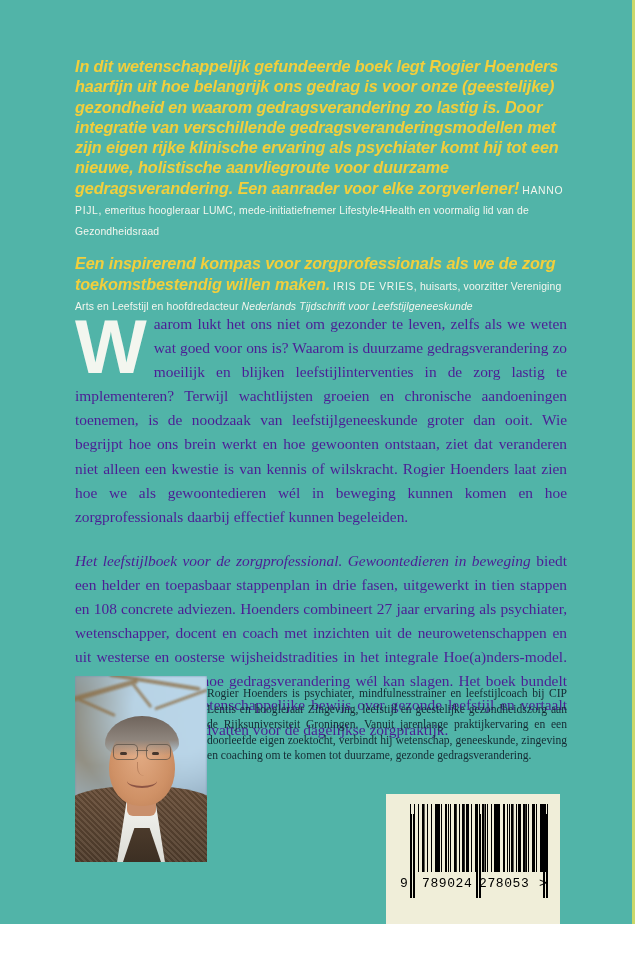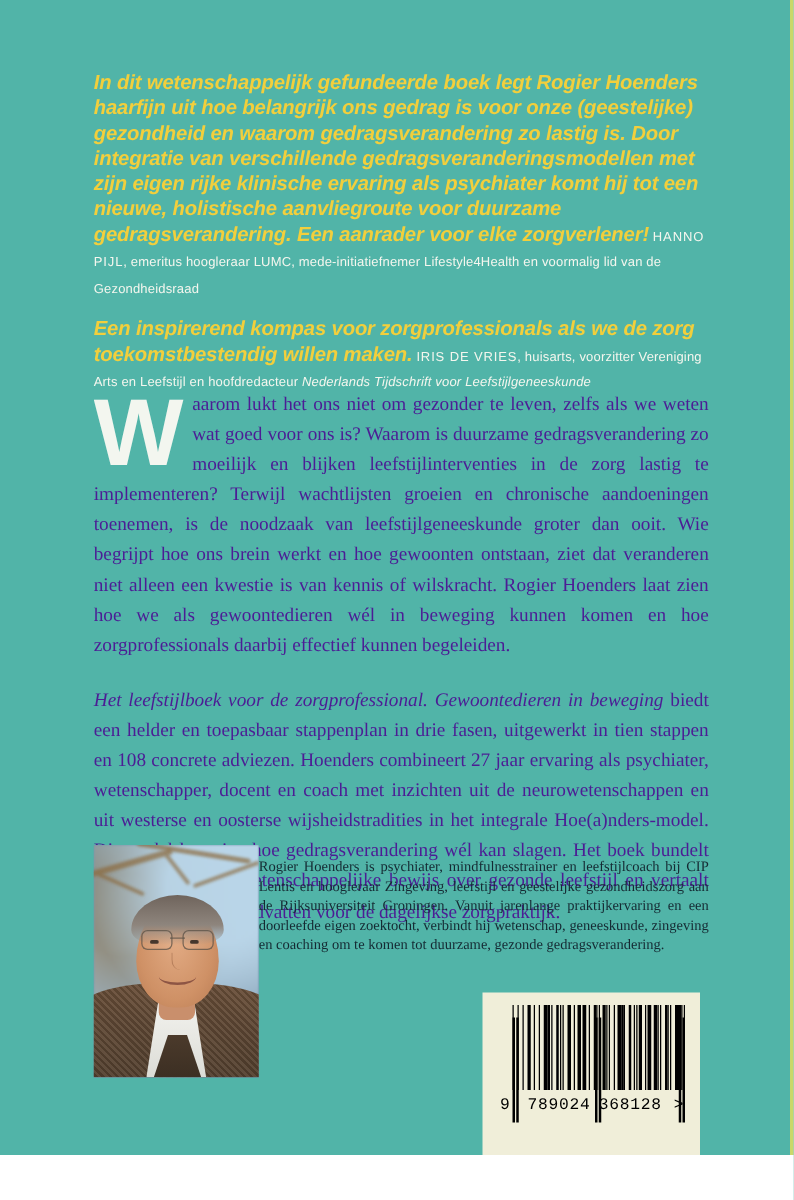--- a/index.html
+++ b/index.html
@@ -396,19 +396,19 @@
       <div class="bars"></div>
       <div class="bars-long" style="left:10px"></div>
       <div class="bars-long" style="left:13px"></div>
       <div class="bars-long" style="left:76px"></div>
       <div class="bars-long" style="left:79px"></div>
       <div class="bars-long" style="left:143px"></div>
       <div class="bars-long" style="left:146px"></div>
       <div class="barcode-digits">
         <span class="bd d1">9</span>
         <span class="bd d2">789024</span>
-        <span class="bd d3">368128</span>
+        <span class="bd d3">278053</span>
         <span class="bd d4">&gt;</span>
       </div>
     </div>
   </div>
 
 </div>
 
 </body></html>

